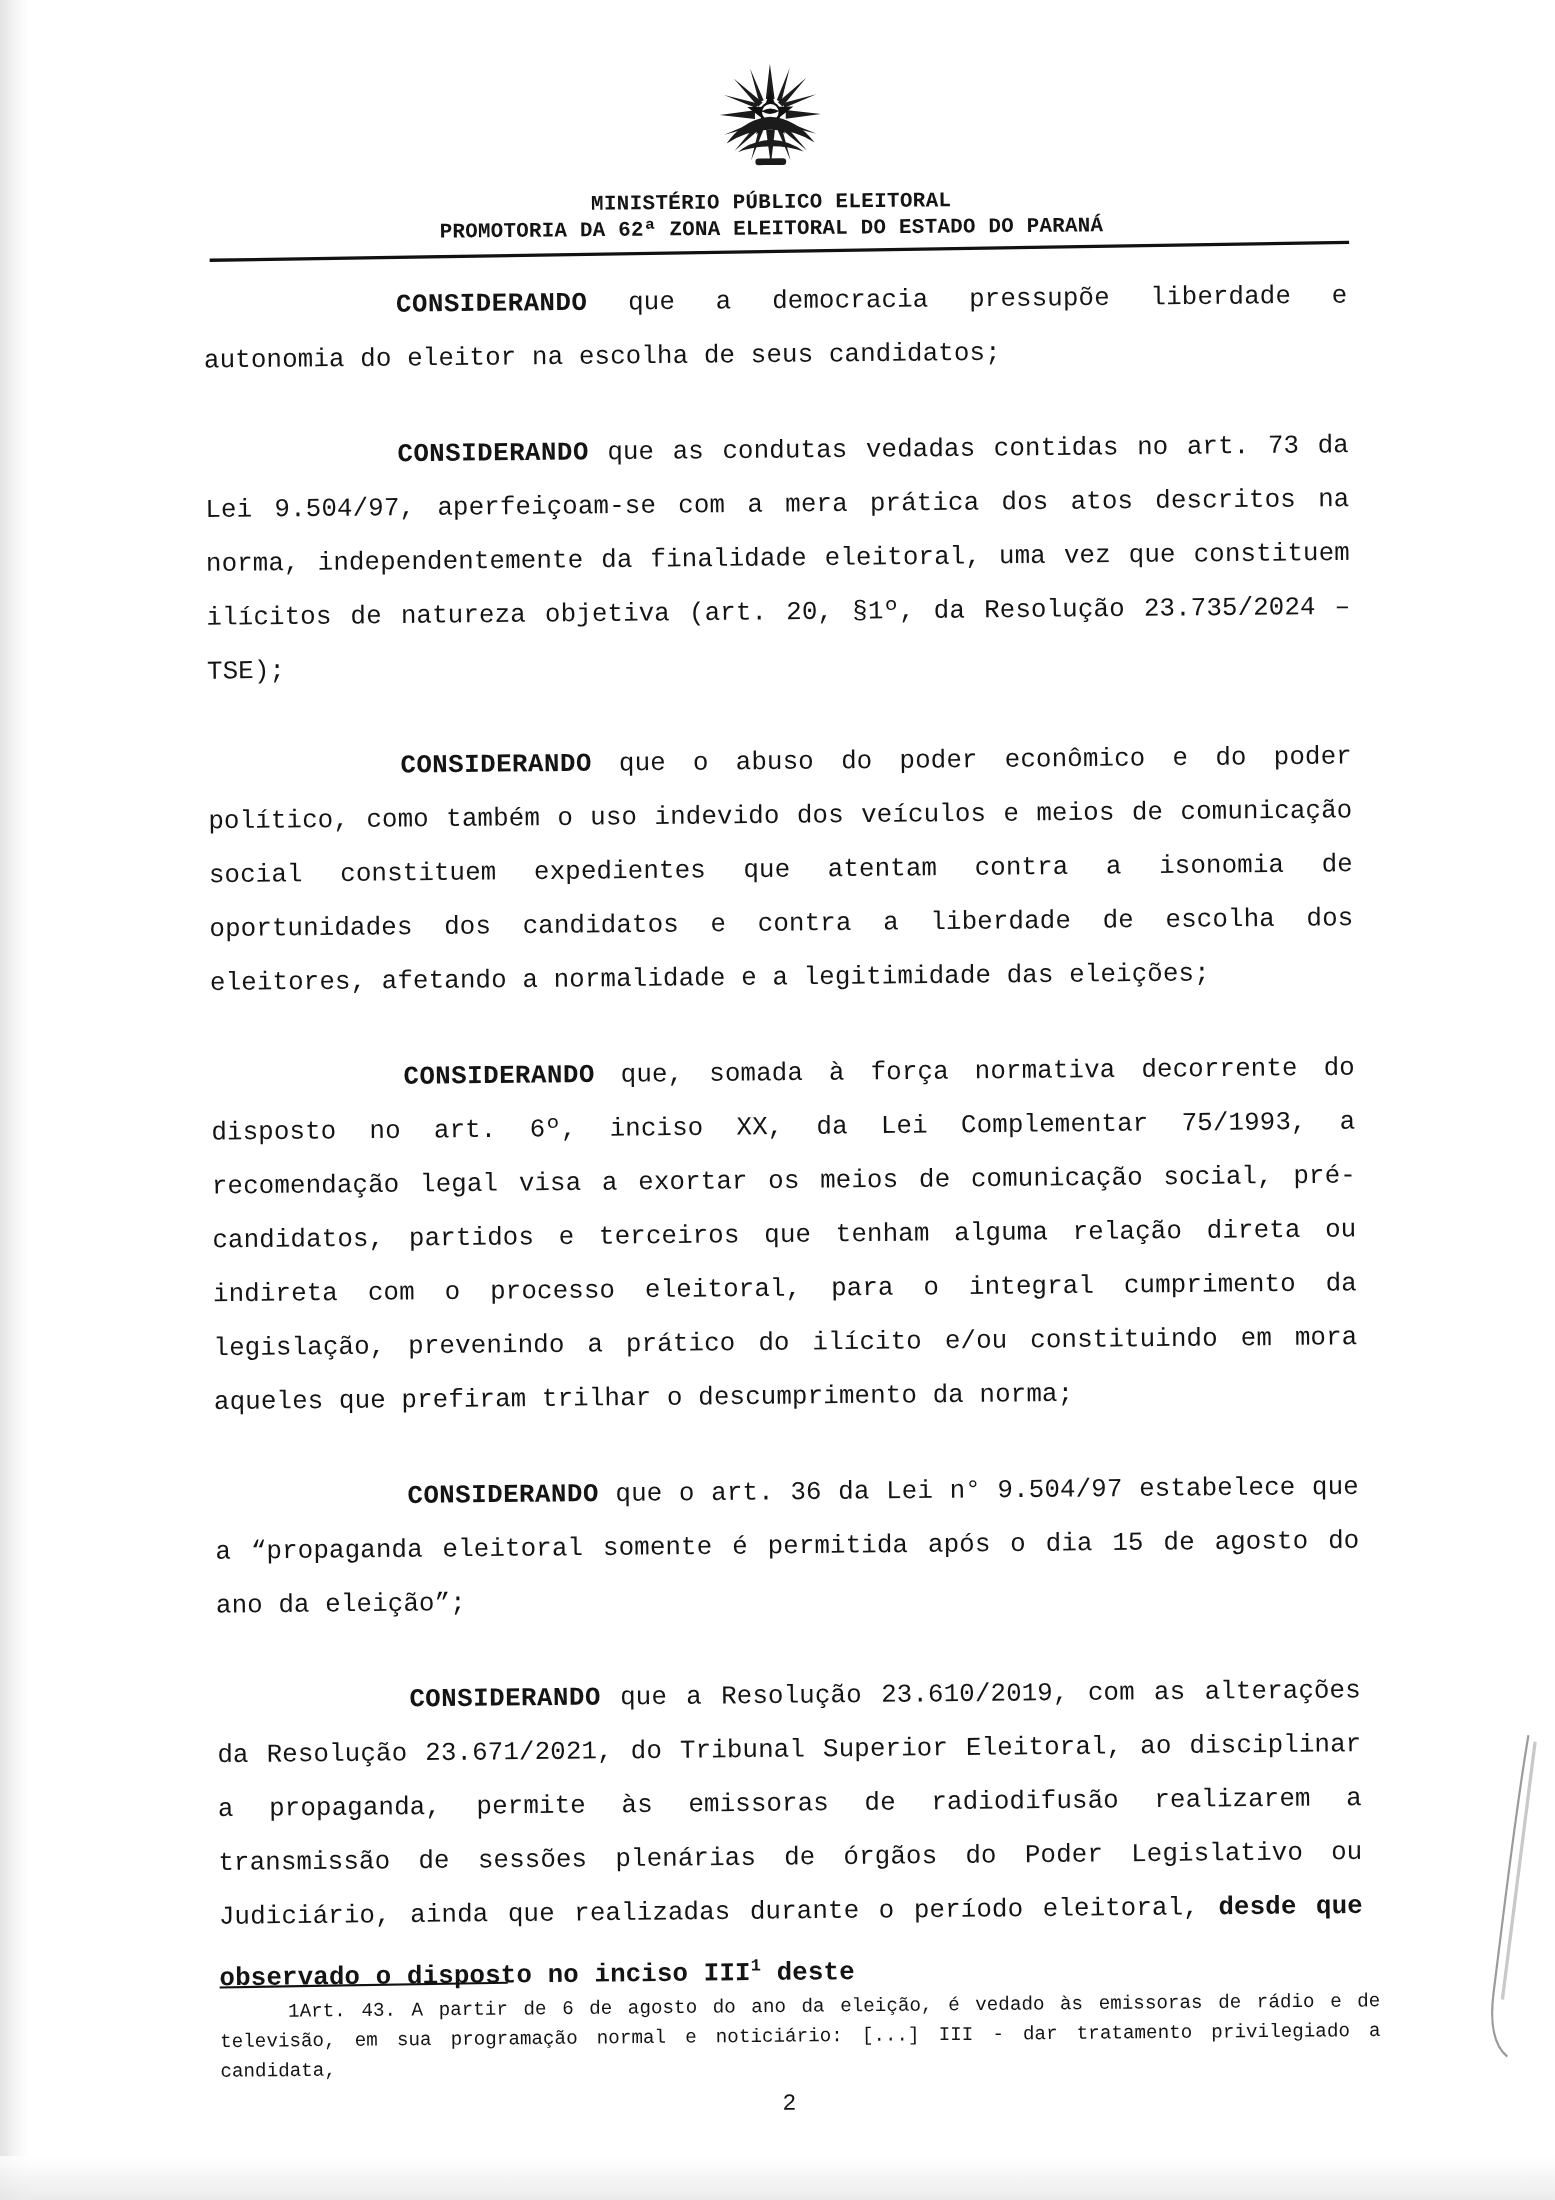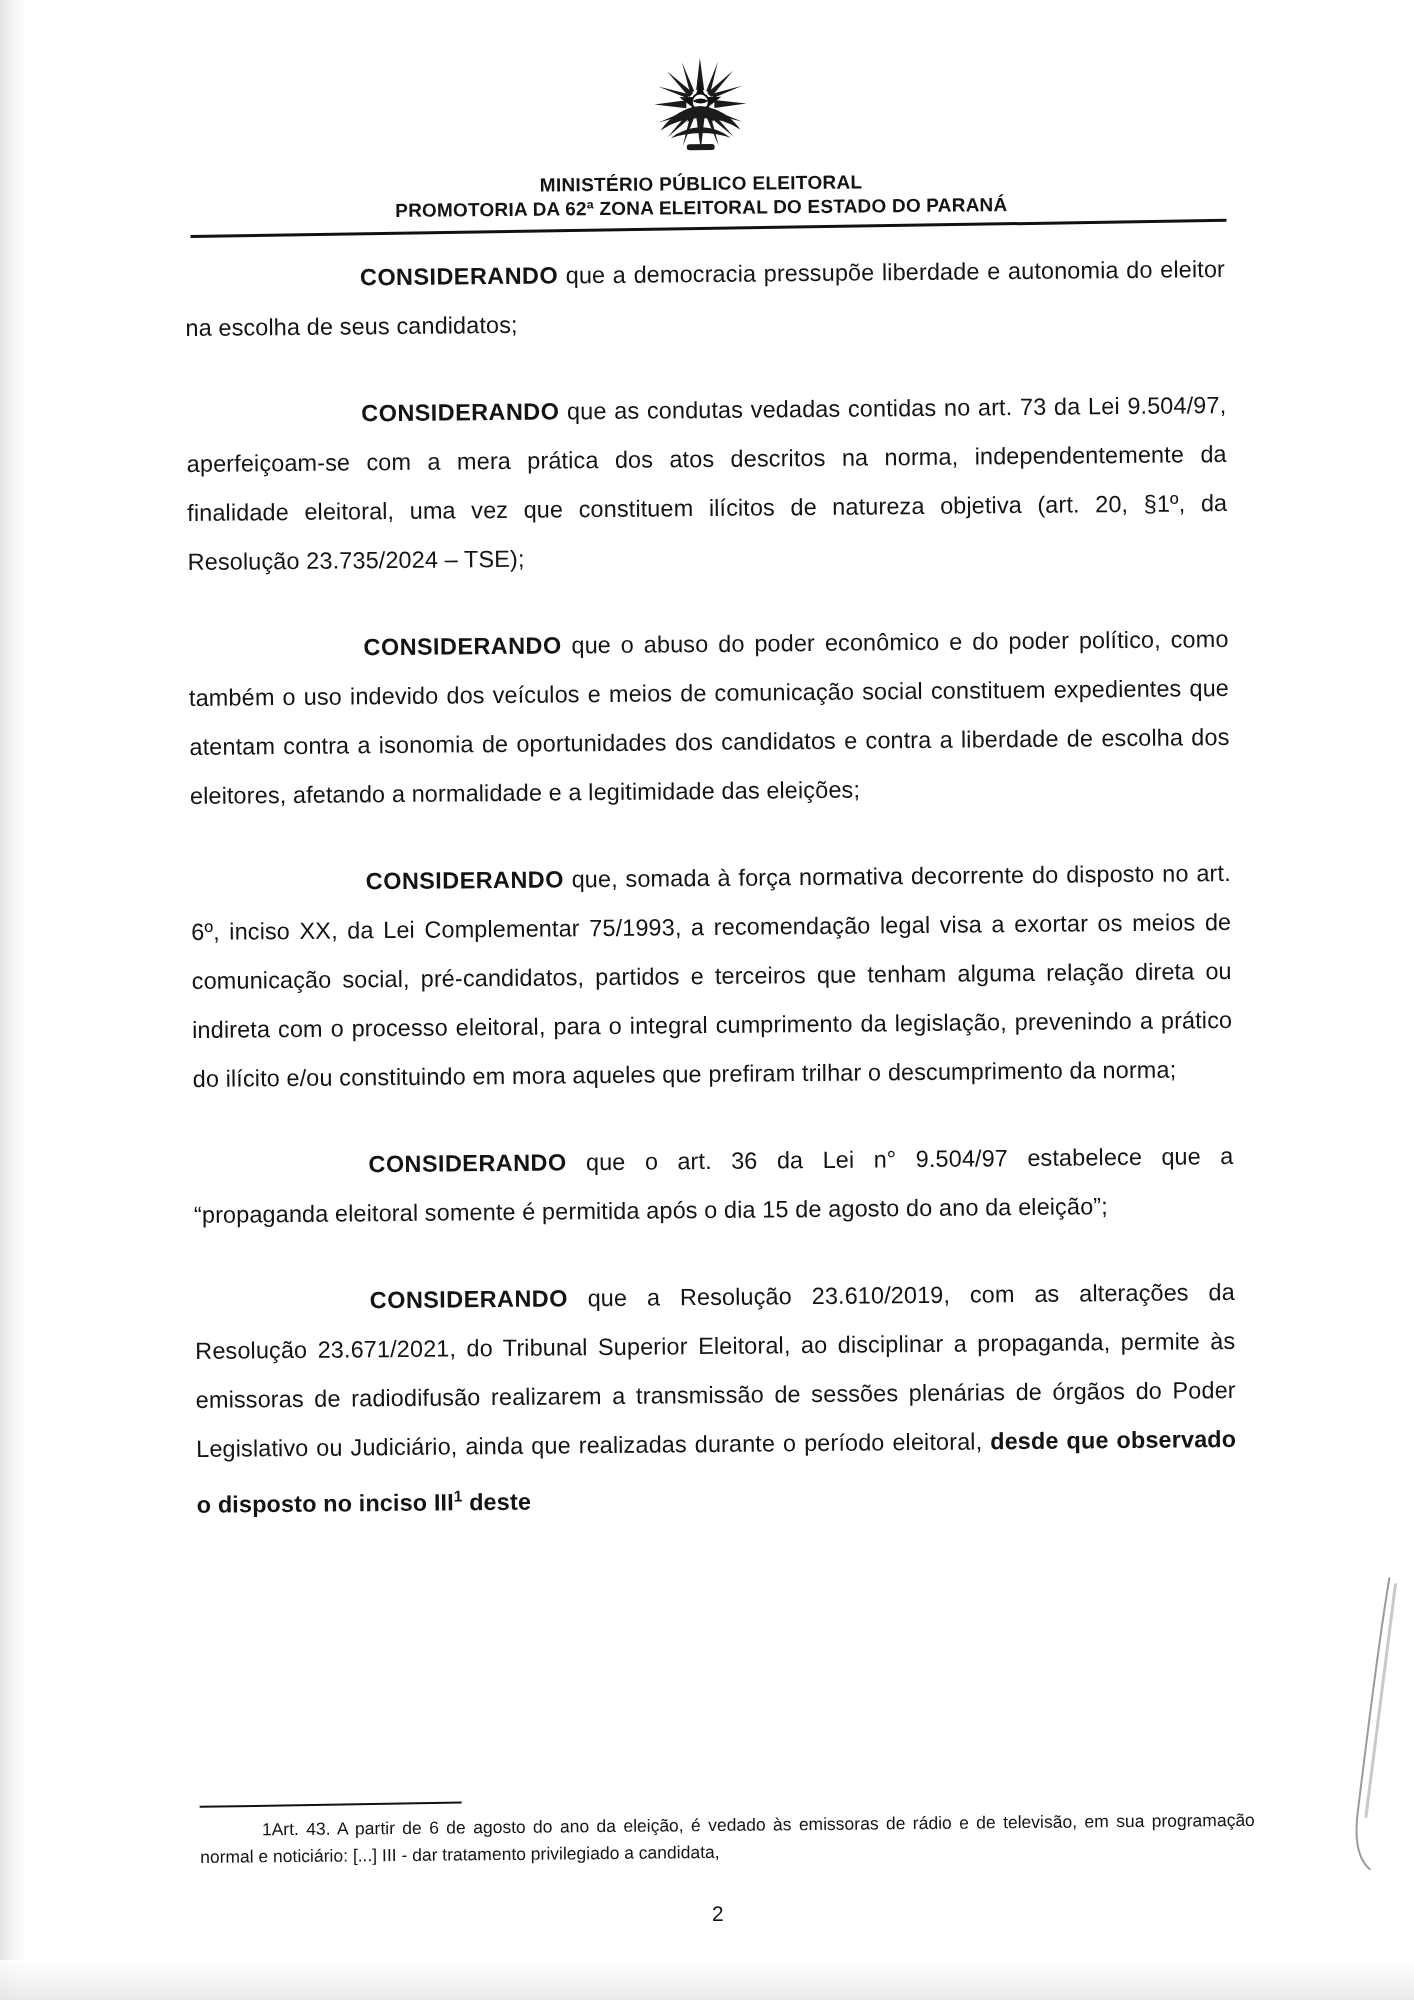--- a/index.html
+++ b/index.html
@@ -14,20 +14,21 @@
     color: #141414;
     position: relative;
     overflow: hidden;
   }
   .page {
     position: relative;
     width: 1414px;
     height: 2000px;
     
     box-sizing: border-box;
+    font-family: Liberation Mono, monospace;
   }
   .scan {
     position: absolute;
     left: 0;
     top: 0;
     width: 1414px;
     height: 2000px;
     transform: rotate(-0.55deg);
     transform-origin: 50% 40%;
   }

